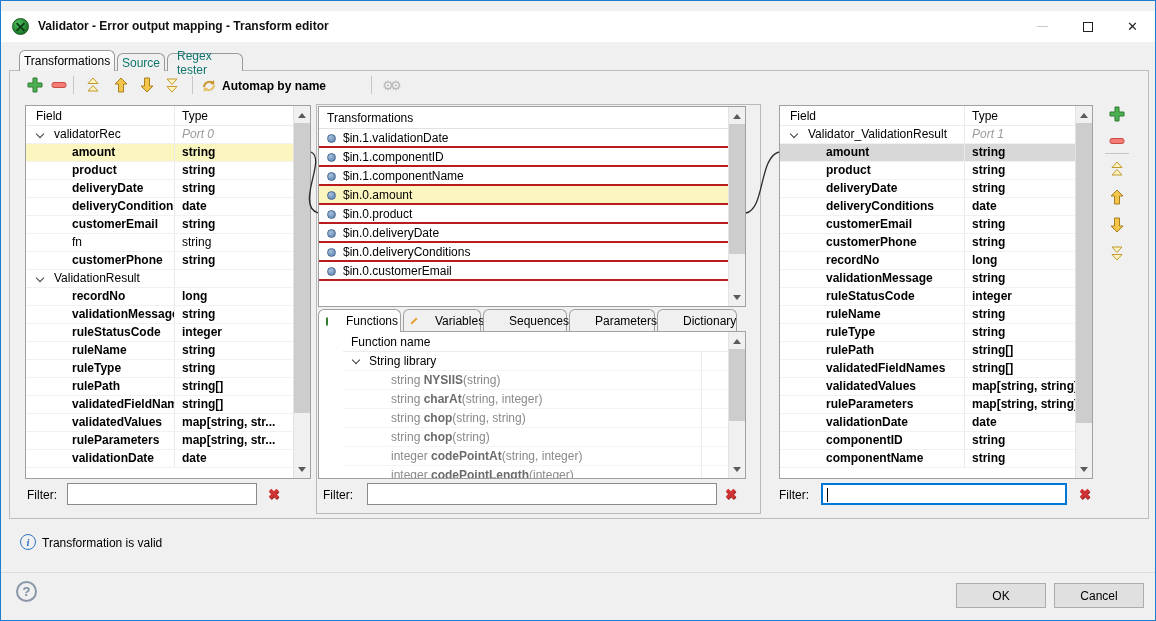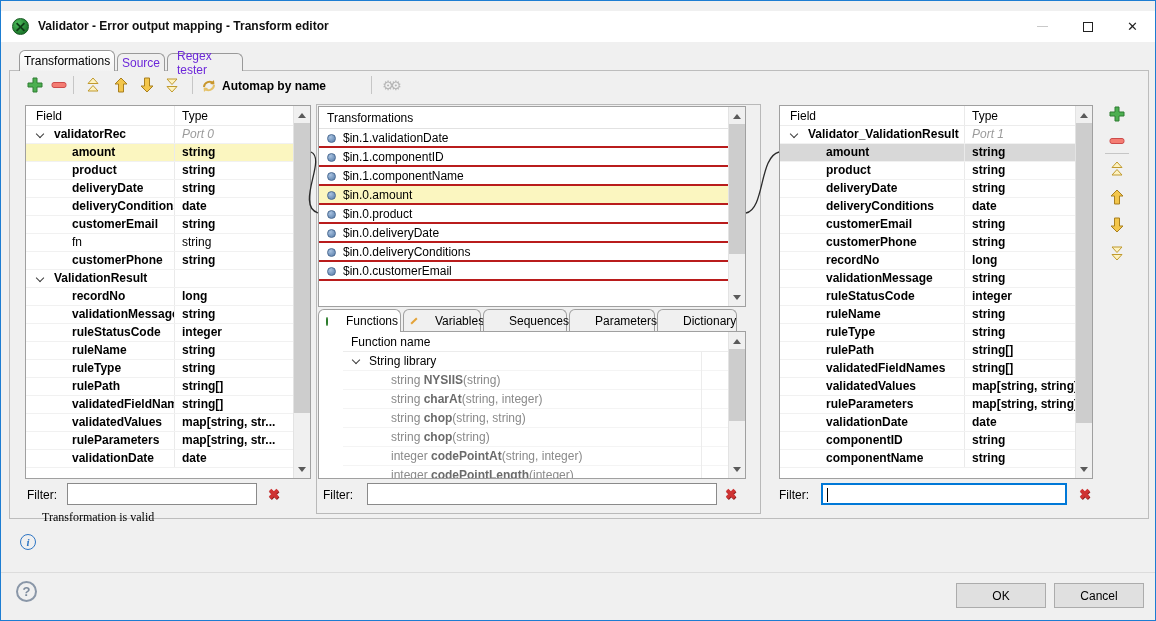--- a/index.html
+++ b/index.html
@@ -17,35 +17,35 @@
   .win-controls{position:absolute;right:0;top:0;height:31px;display:flex;}
   .win-btn{width:45px;height:31px;display:flex;align-items:center;justify-content:center;color:#222;}
   .win-btn.min span{display:block;width:11px;height:1px;background:#c9c9c9;}
   .win-btn.max span{display:block;width:10px;height:10px;border:1px solid #222;}
   .win-btn.close{font-size:13px;}
   
   .contentbox{position:absolute;left:8px;top:69px;width:1140px;height:449px;border:1px solid #bdbdbd;background:#f0f0f0;}
   .mtab{position:absolute;border:1px solid #999;border-bottom:none;border-radius:6px 6px 0 0;
         display:flex;align-items:center;justify-content:center;background:#f0f0f0;z-index:3;padding:0 9px;}
   .mtab.active{background:linear-gradient(#ffffff,#f2f2f2);height:21px;top:49px;}
-  .mtab.inactive{height:18px;top:52px;color:#6d28d9;}
+  .mtab.inactive{height:18px;top:52px;color:#0f766e;}
   
   .tbtn{position:absolute;top:74px;width:20px;height:20px;display:flex;align-items:center;justify-content:center;}
   .vsep{position:absolute;top:75px;width:1px;height:18px;background:#c6c6c6;}
   .automap-label{position:absolute;top:78px;font-weight:600;}
   .gears{color:#b5b5b5;font-size:13px;letter-spacing:-4px;}
   
   .panelbox{position:absolute;background:#fff;border:1px solid #a0a0a0;overflow:hidden;}
   .thead{display:flex;height:20px;line-height:20px;border-bottom:1px solid #ececec;}
   .trow{display:flex;height:18px;line-height:17px;border-bottom:1px solid #f1f1f1;position:relative;}
   .cell{overflow:hidden;white-space:nowrap;}
   .cf{width:148px;padding-left:46px;}
   .right-t .cf{width:184px;}
   .cf.hdr{padding-left:10px;font-weight:400;}
-  .cf.group{padding-left:28px;font-weight:700;}
+  .cf.group{padding-left:28px;font-weight:400;}
   .ct{flex:1;padding-left:7px;border-left:1px solid #eaeaea;}
   .b{font-weight:700;}
   .port{font-style:italic;color:#9b9b9b;font-weight:400;}
   .sel-yellow{background:#fbf6c0;}
   .sel-gray{background:#d8d8d8;}
   .chev{position:absolute;left:11px;top:5px;width:6px;height:6px;border-right:1.5px solid #3c3c3c;border-bottom:1.5px solid #3c3c3c;transform:rotate(45deg);}
   
   .sbar{position:absolute;top:0;right:0;width:17px;height:100%;background:#f0f0f0;border-left:1px solid #e3e3e3;}
   .sarrow{position:absolute;left:0;width:16px;height:17px;display:flex;align-items:center;justify-content:center;}
   .sarrow.up{top:0;} .sarrow.dn{bottom:0;}
@@ -72,21 +72,21 @@
   .filt-label{position:absolute;top:487px;}
   .filt-input{position:absolute;top:482px;height:22px;border:1px solid #8a8a8a;background:#fff;padding:2px 4px;}
   .filt-input.focused{border:2px solid #0078d7;}
   .caret{display:inline-block;width:1px;height:14px;background:#000;vertical-align:middle;}
   .filt-x{position:absolute;top:485px;color:#cf3333;font-weight:700;font-size:14px;text-shadow:0.5px 0.5px 0 #8c1f1f;}
   
   .midbox{position:absolute;left:315px;top:103px;width:445px;height:410px;border:1px solid #b9b9b9;}
   
   .info-icon{position:absolute;left:19px;top:533px;width:16px;height:16px;border-radius:50%;border:1.5px solid #2f76c4;
              color:#2f76c4;font:italic 700 11px "Liberation Serif",serif;display:flex;align-items:center;justify-content:center;}
-  .status-text{position:absolute;left:41px;top:509px;font-family:Liberation Serif, serif;}
+  .status-text{position:absolute;left:41px;top:535px;}
   .footline{position:absolute;left:0;top:571px;width:100%;height:1px;background:#dcdcdc;}
   .help-icon{position:absolute;left:15px;top:580px;width:21px;height:21px;border-radius:50%;border:2px solid #8a97a8;
              color:#7d8b9d;font-weight:700;font-size:13px;display:flex;align-items:center;justify-content:center;}
   .btn{position:absolute;top:582px;width:90px;height:25px;background:#e0e0e0;border:1px solid #acacac;
        display:flex;align-items:center;justify-content:center;font-size:12px;}
   svg.conn{position:absolute;left:0;top:0;width:1156px;height:621px;pointer-events:none;z-index:5;}
 </style>
 </head>
 <body>
 

